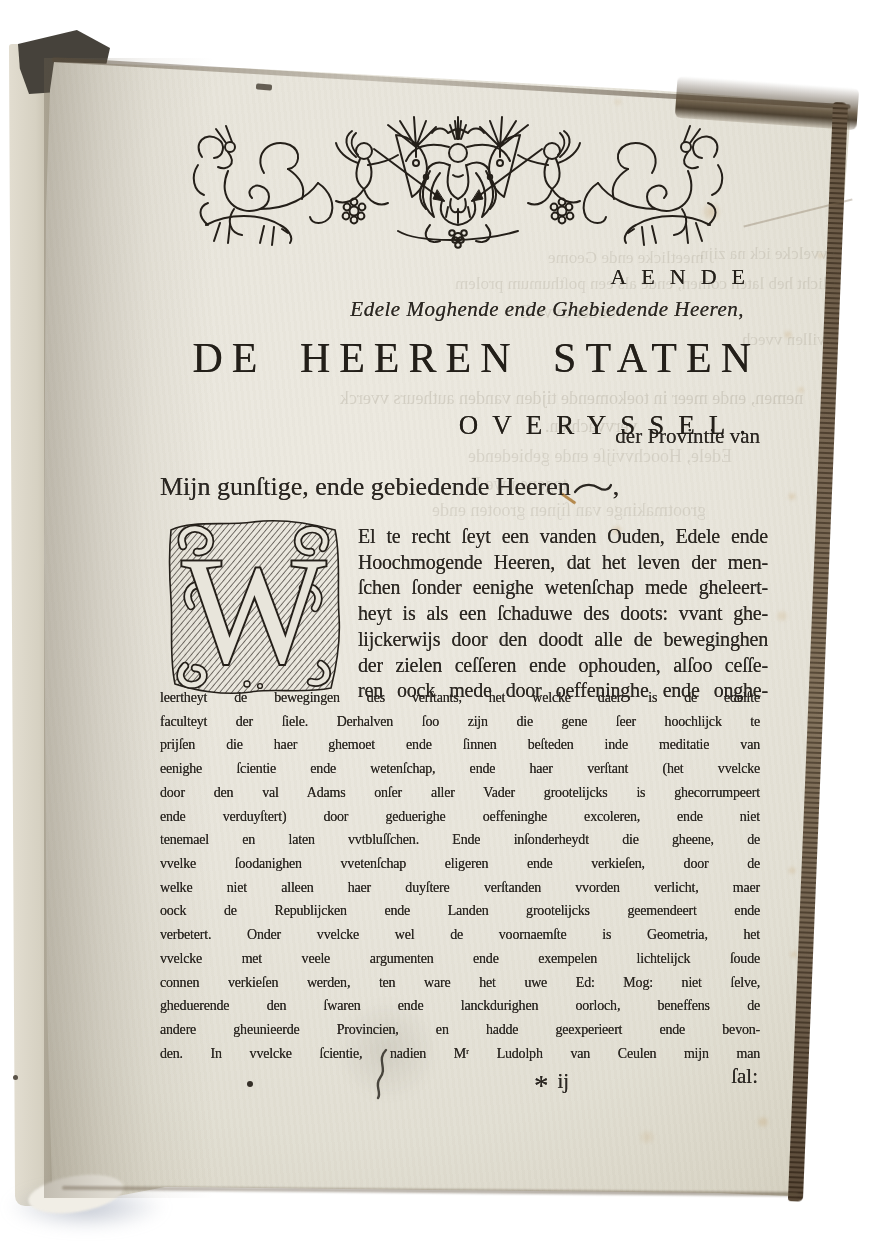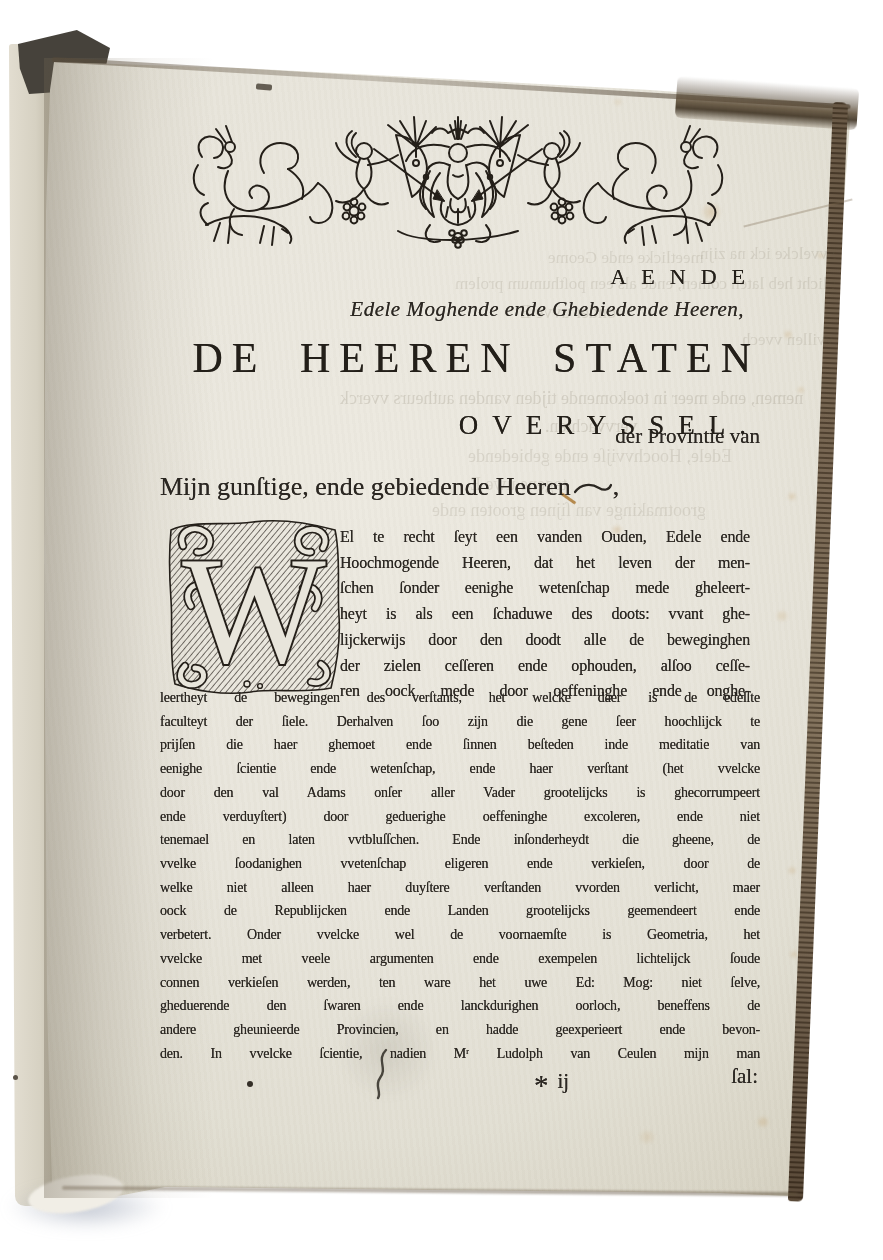--- a/index.html
+++ b/index.html
@@ -83,21 +83,21 @@
   .txt{color:var(--ink);text-shadow:0 0 .5px rgba(43,39,34,.85);}
   .center{text-align:right;}
   .kicker{left:160px;top:264px;width:600px;font-size:22px;letter-spacing:15px;color:var(--ink-heading);}
   .address{left:144px;top:297px;width:600px;font-size:21px;font-style:italic;letter-spacing:.5px;}
   .main-title{left:160px;top:334px;width:600px;font-size:42px;letter-spacing:9px;word-spacing:14px;
     color:var(--ink-heading);white-space:nowrap;}
   .subtitle{left:160px;top:384px;width:600px;font-size:21px;margin-top:40px;}
   .province{left:160px;top:410px;width:600px;font-size:27px;letter-spacing:14px;color:var(--ink-heading);}
   .salutation{left:160px;top:472px;width:620px;font-size:26px;white-space:nowrap;}
   .dropcap{left:163px;top:516px;width:182px;height:184px;}
-  .body-indent{left:340px;top:524px;width:410px;font-size:16px;line-height:25.7px;}
+  .body-indent{left:358px;top:524px;width:410px;font-size:20px;line-height:25.7px;}
   .body-full{left:160px;top:686px;width:600px;font-size:14px;line-height:23.72px;}
   .jline{text-align:justify;text-align-last:justify;letter-spacing:-0.2px;}
   .direction-line{left:160px;top:1062px;width:600px;height:30px;font-size:21px;}
   .sig{position:absolute;left:374px;top:0;}
   .sig .star{font-size:29px;display:inline-block;transform:translateY(7px);margin-right:9px;}
   .catchword{position:absolute;right:2px;top:2px;}
   .flourish-svg{display:inline-block;vertical-align:-1px;margin-left:2px;}
 </style>
 </head>
 <body>

